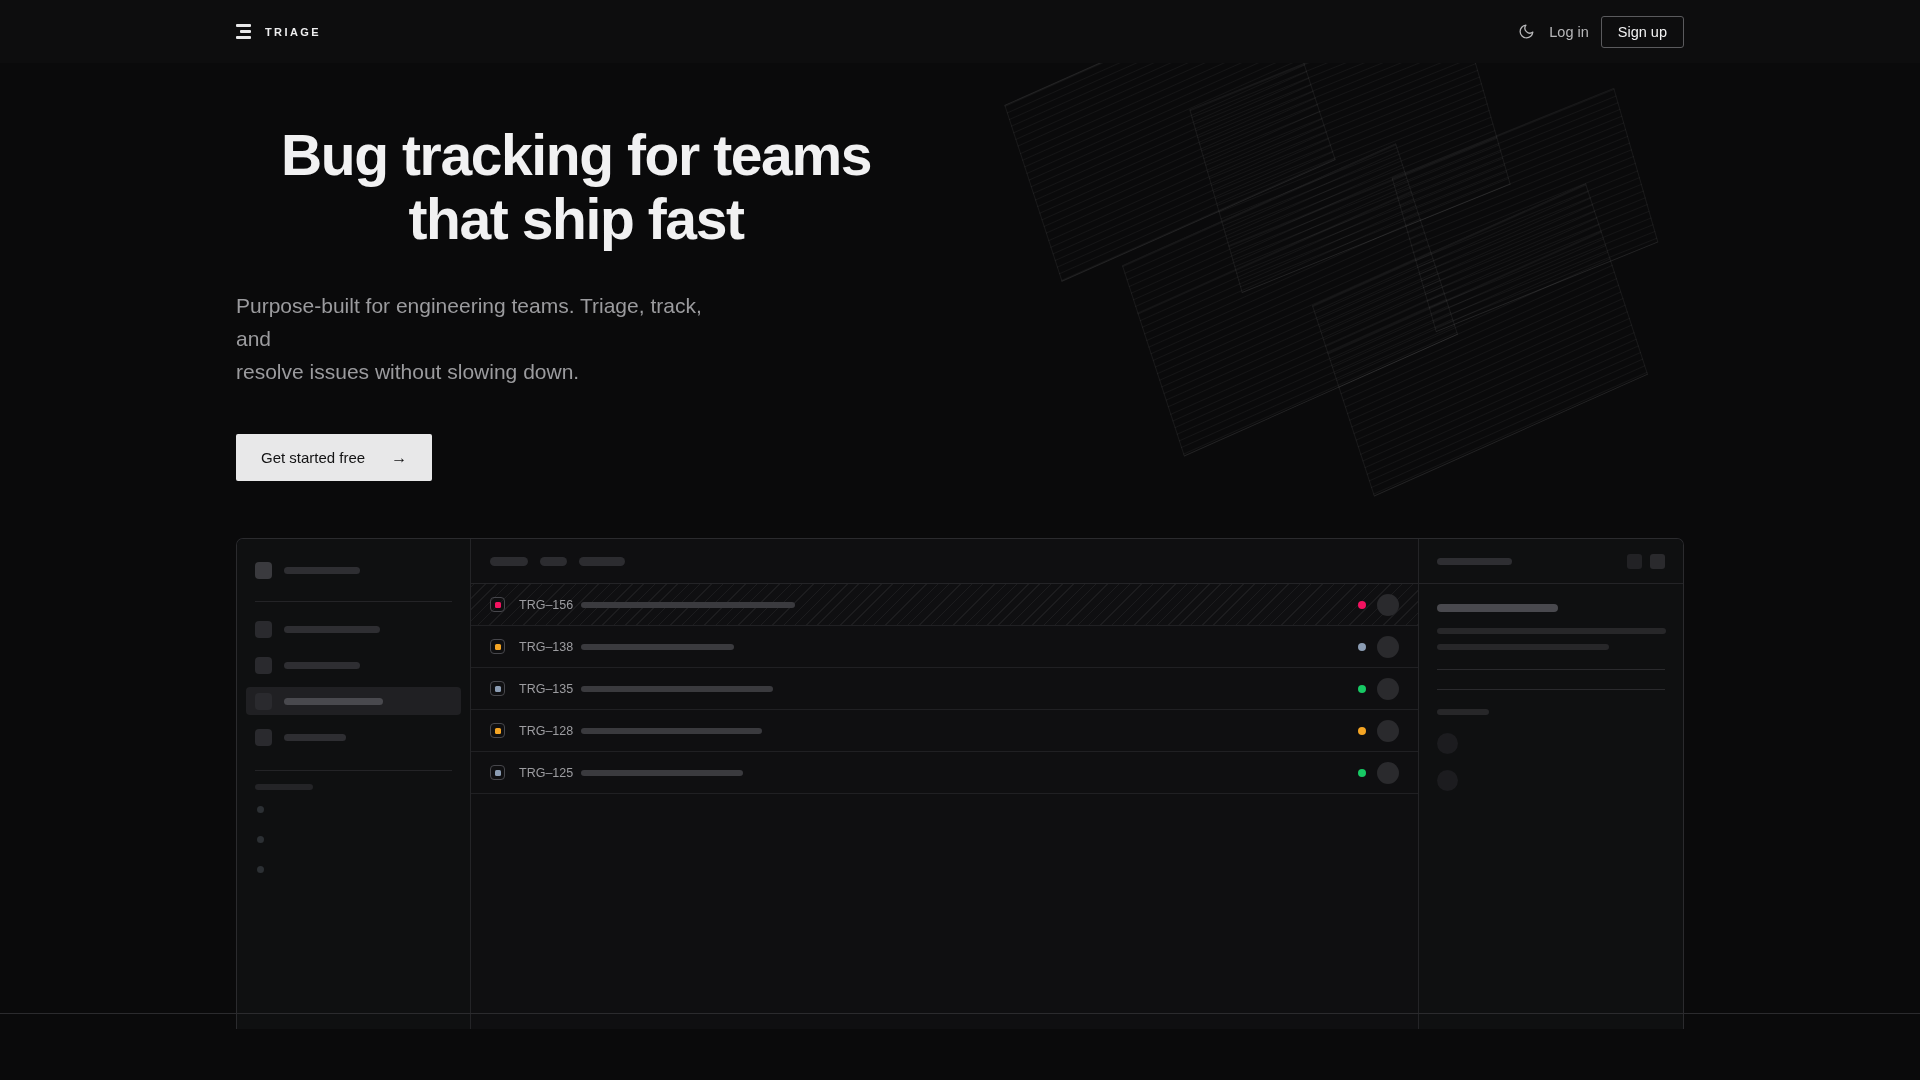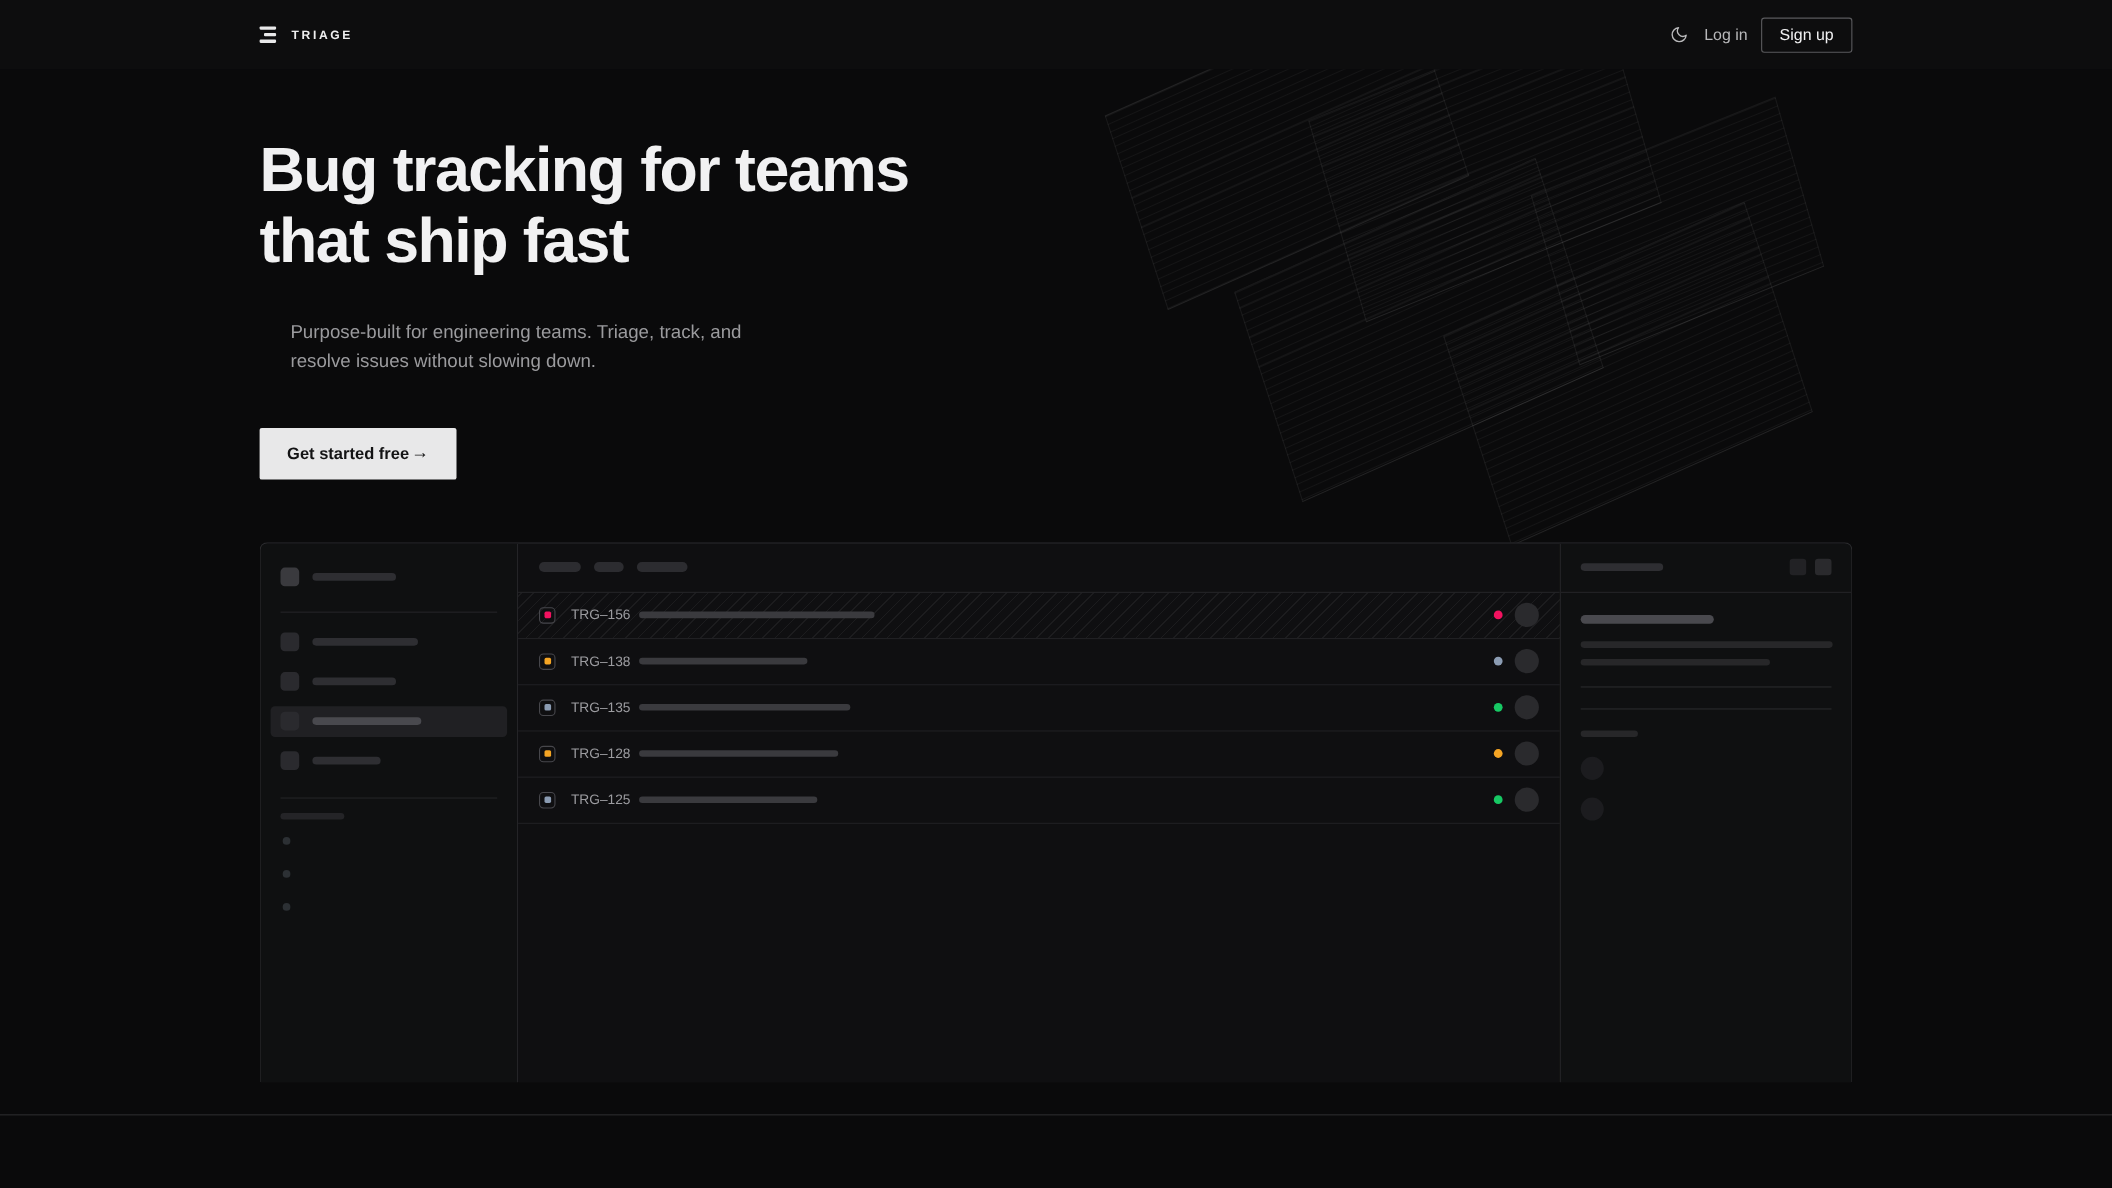--- a/index.html
+++ b/index.html
@@ -51,30 +51,30 @@
   .signup-btn {
     border:1px solid #5a5a5d; color:#f2f2f3; background:transparent;
     font-size:14.5px; font-family:inherit;
     padding:7px 16px; border-radius:3px; cursor:pointer;
   }
 
   
   #hero { position:relative; z-index:3; padding:60px 236px 0 236px; }
   #hero-title {
     color:#f1f1f2; font-size:57px; line-height:1.13; font-weight:700;
-    letter-spacing:-1.4px; max-width:680px; white-space:pre-line;
+    letter-spacing:-1.4px; max-width:680px; white-space:pre-line;text-align:center;
   }
   #hero-sub {
-    color:#9b9b9e; font-size:17px; line-height:1.58; margin-top:37px;
-    max-width:470px; white-space:pre-line;margin-left:28px;
+    color:#9b9b9e; font-size:21px; line-height:1.58; margin-top:37px;
+    max-width:470px; white-space:pre-line;
   }
   #cta-button {
-    margin-top:46px; display:inline-flex; align-items:center; gap:2px;
+    margin-top:46px; display:inline-flex; align-items:center; gap:26px;
     background:#e8e8e9; color:#131314;
-    font-size:15px; font-weight:700; font-family:inherit;
+    font-size:15px; font-weight:400; font-family:inherit;
     padding:15px 25px; border:none; border-radius:2px; cursor:pointer;justify-content:flex-end;
   }
   #cta-button .arrow { font-size:16px; line-height:1; }
 
   
   #app-mock {
     position:relative; z-index:3;
     margin:57px 236px 0 236px;
     height:491px;
     border:1px solid #2b2b2e;

